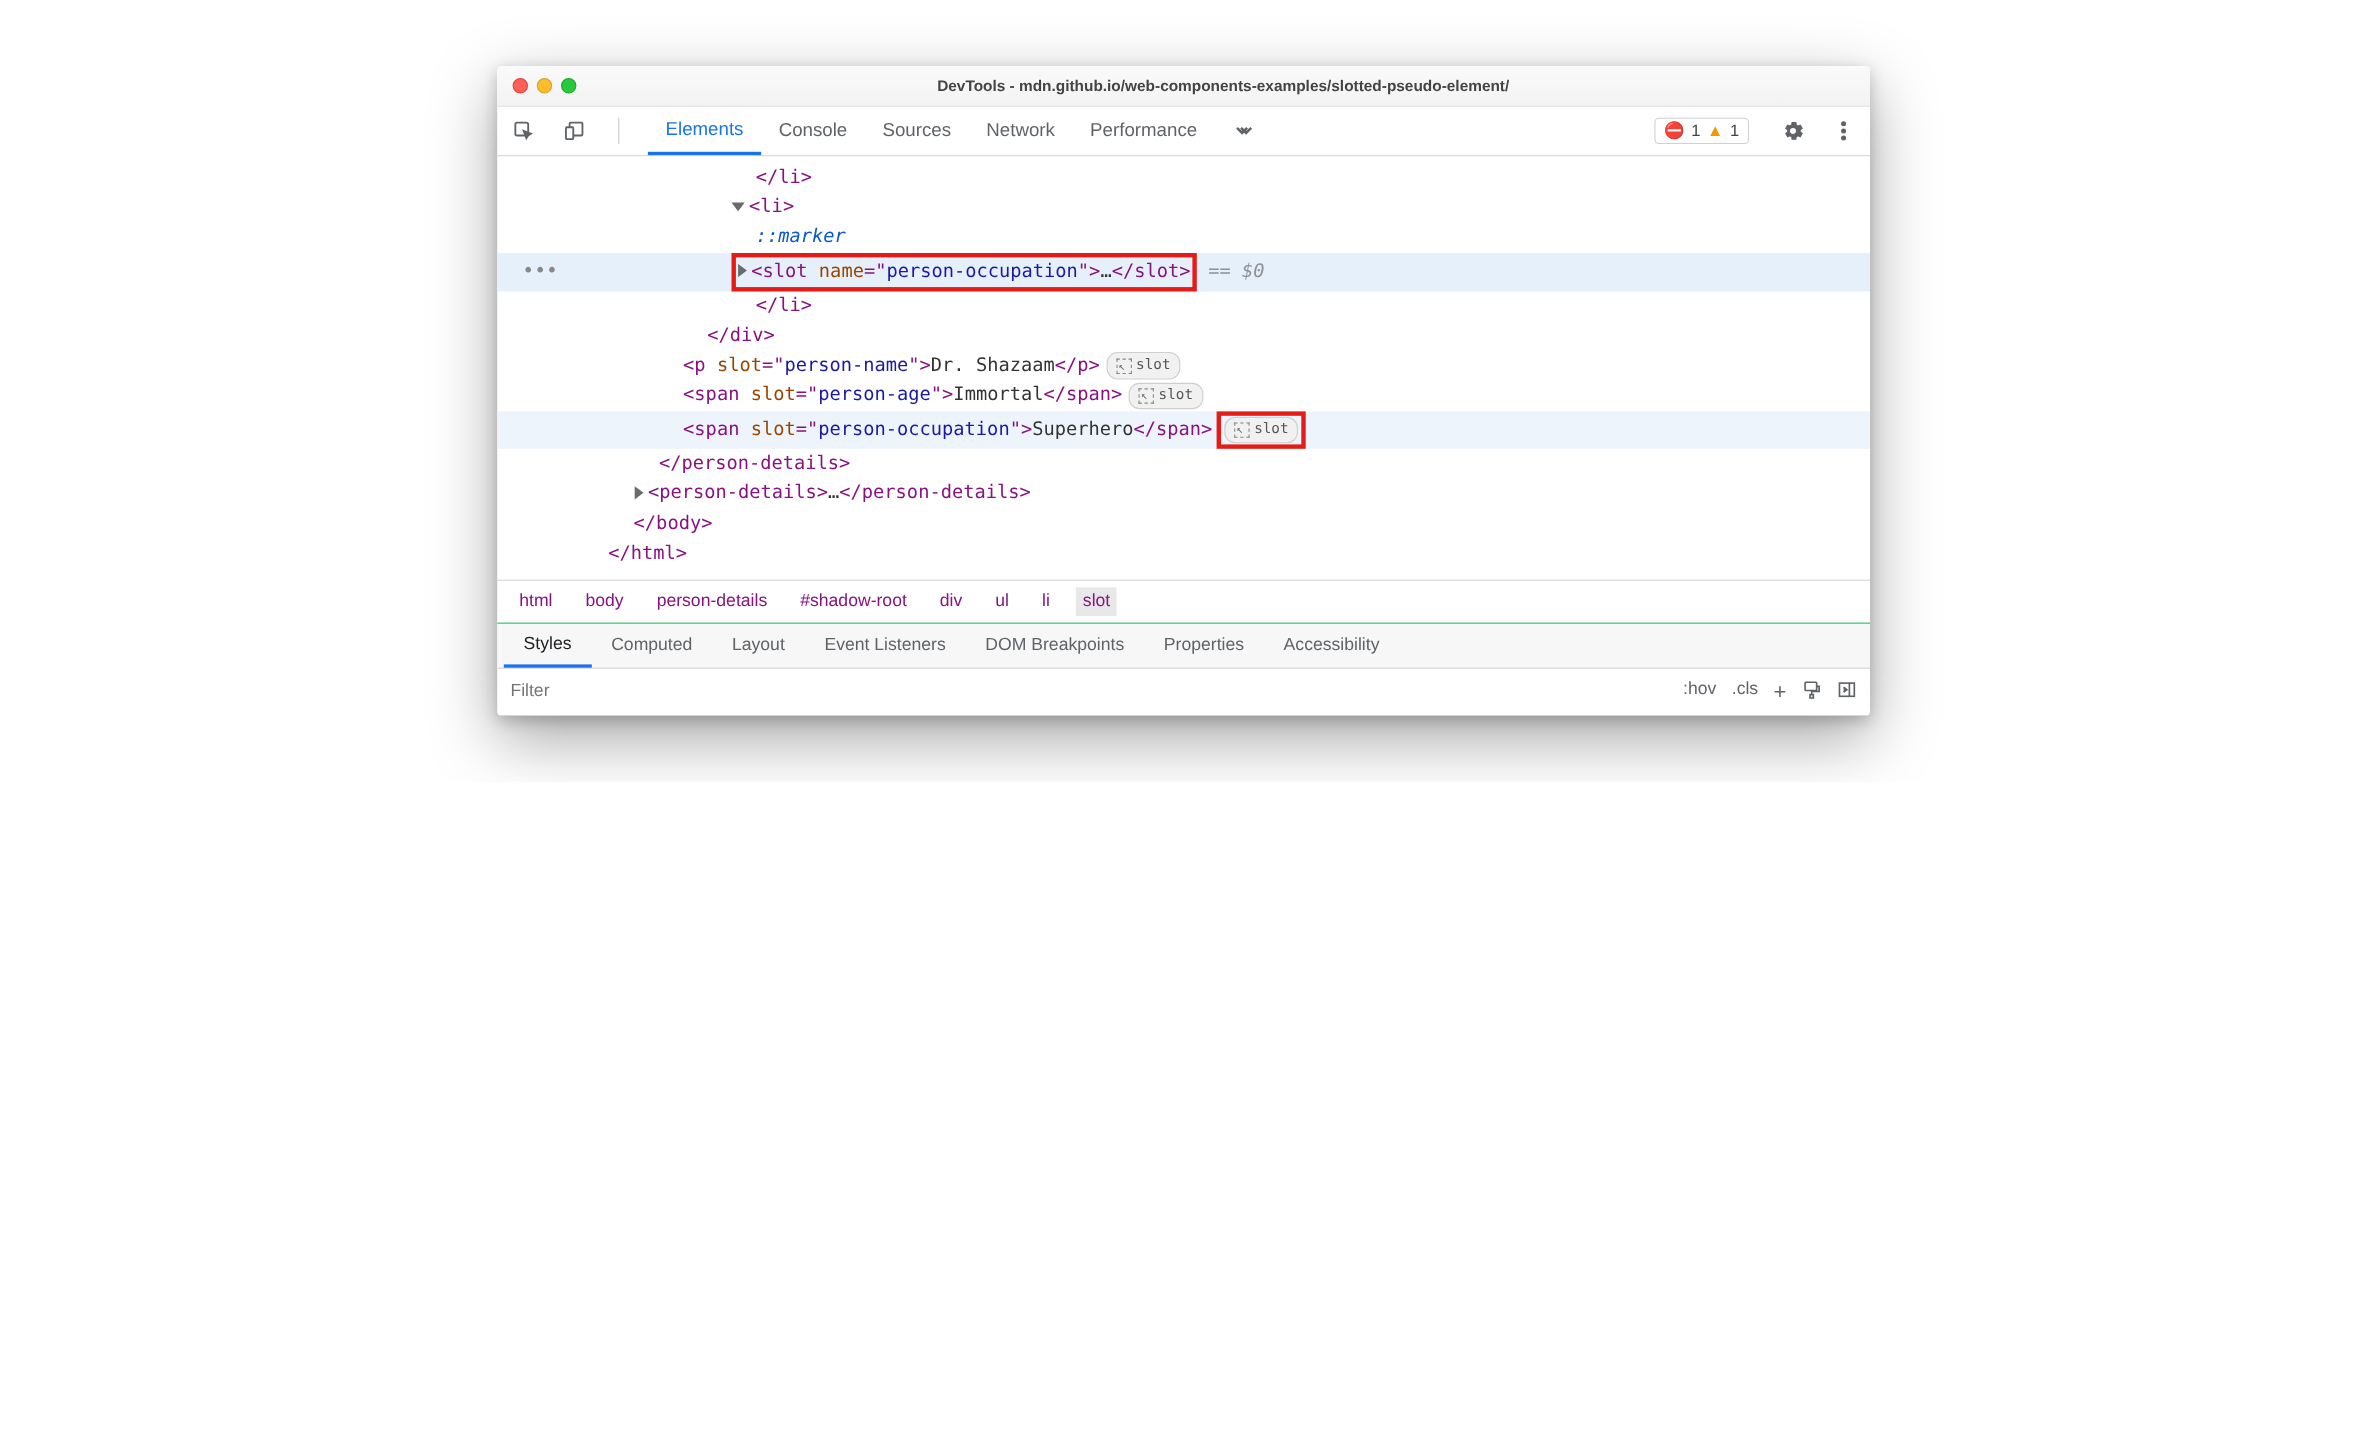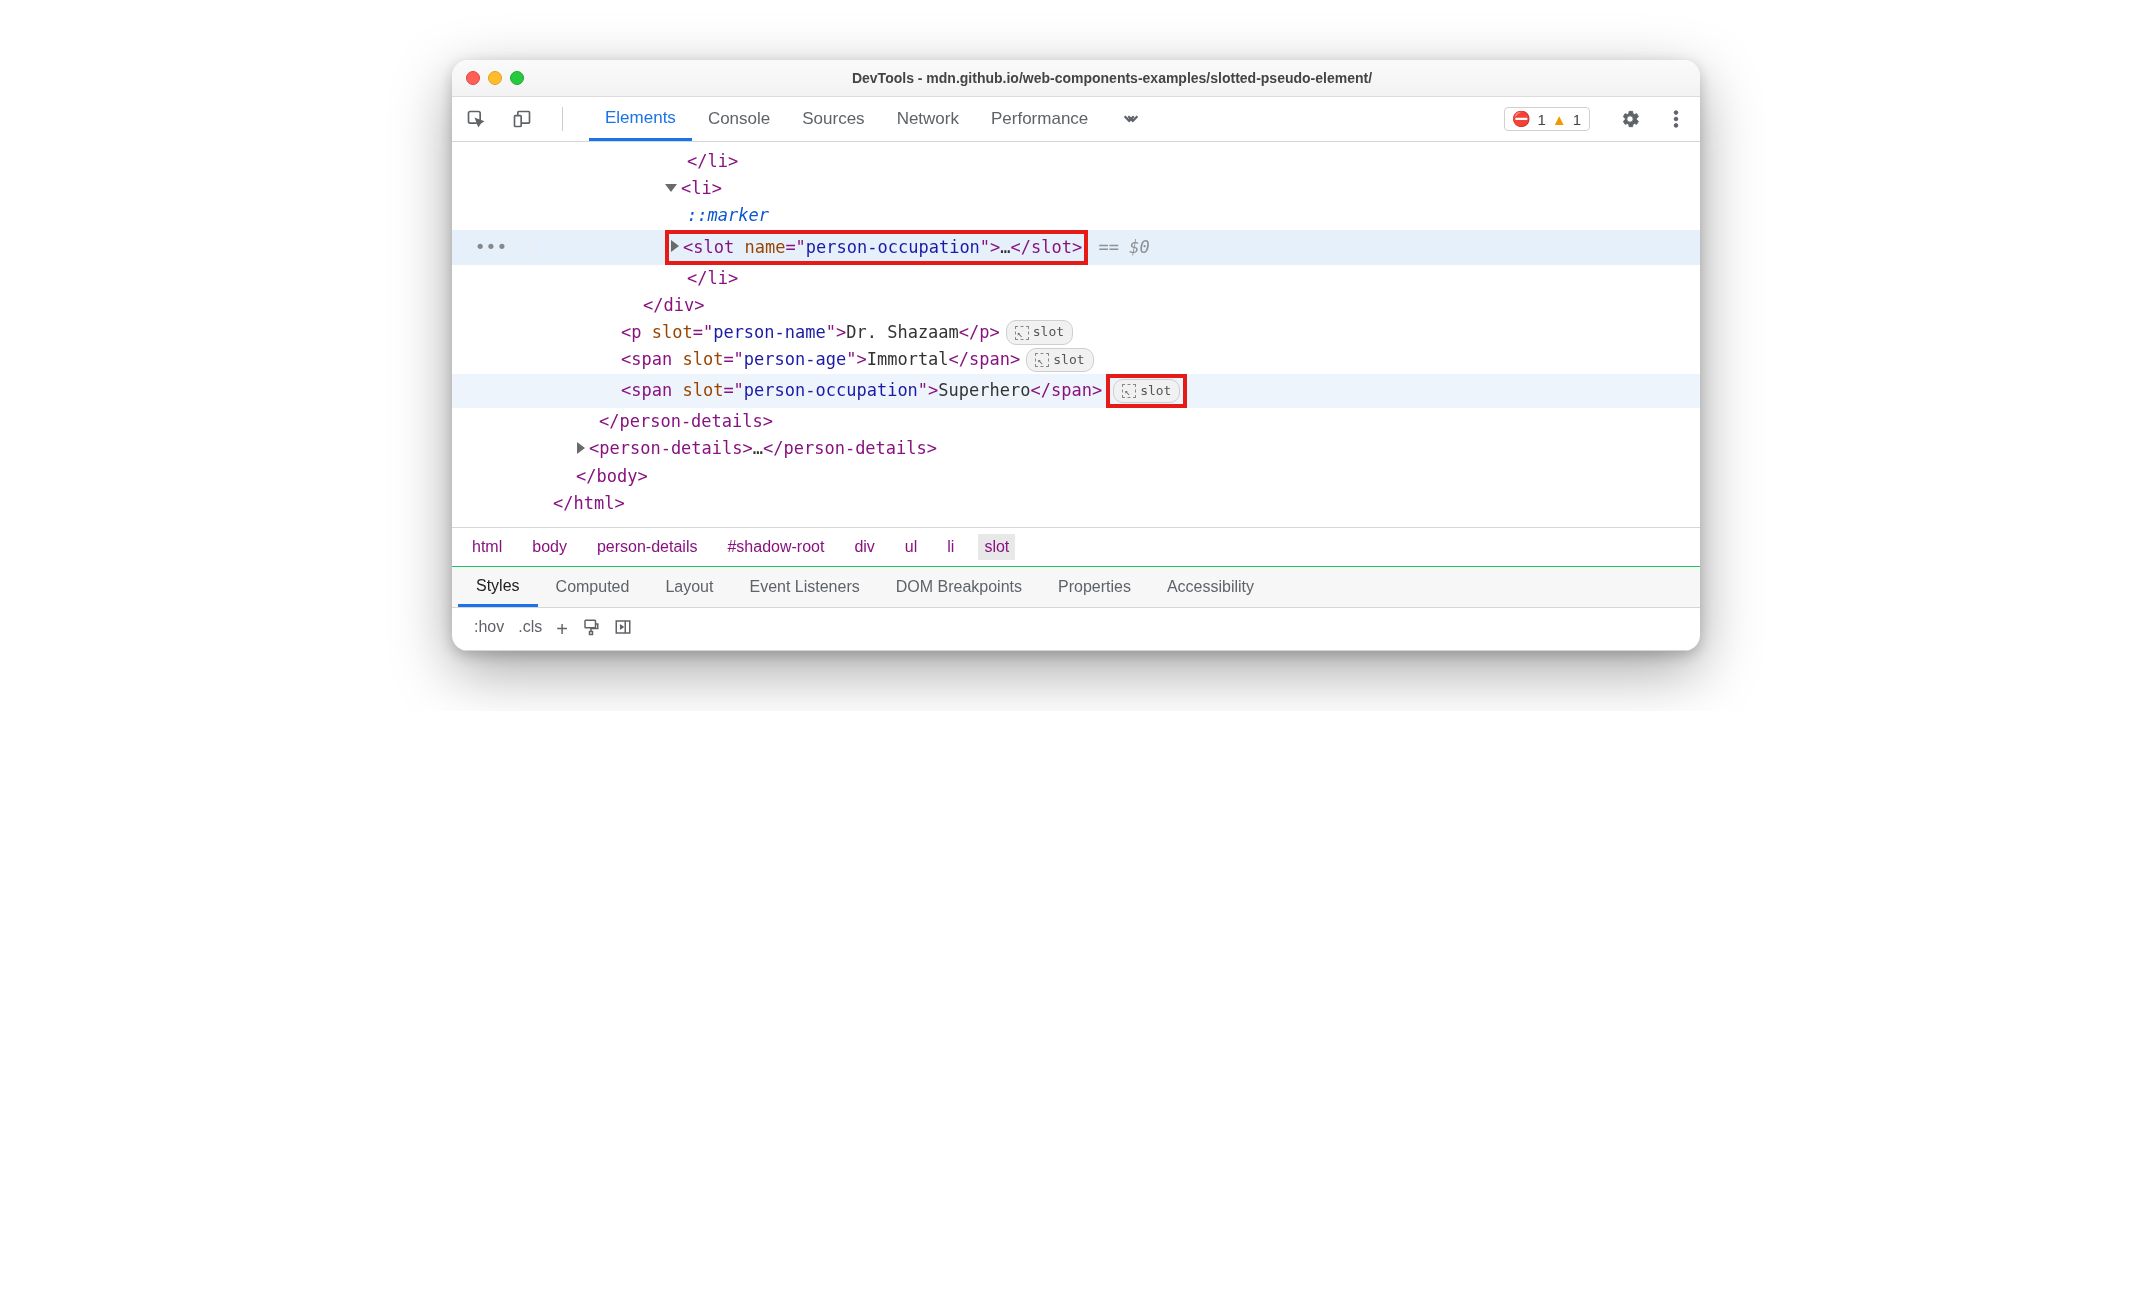--- a/index.html
+++ b/index.html
@@ -1,17 +1,17 @@
 <!DOCTYPE html>
 <html><head>
 <meta charset="utf-8">
 <style>
 html,body{margin:0;padding:0;background:#fff;}
 body{font-family:-apple-system,BlinkMacSystemFont,"Segoe UI",Helvetica,Arial,sans-serif;font-size:16px;color:#333;padding:60px;}
-.window{width:1248px;margin:0 auto;border-radius:16px;box-shadow:0 20px 60px rgba(0,0,0,.35),0 4px 14px rgba(0,0,0,.2);background:#fff;overflow:hidden;}
+.window{width:1248px;margin:0 auto;border-radius:4px;box-shadow:0 20px 60px rgba(0,0,0,.35),0 4px 14px rgba(0,0,0,.2);background:#fff;overflow:hidden;}
 .titlebar{height:36px;background:linear-gradient(#fafafa,#f3f3f3);border-bottom:1px solid #dcdcdc;display:flex;align-items:center;padding:0 14px;}
 .traffic{display:flex;gap:8px;margin-right:14px;}
 .traffic span{width:12px;height:12px;border-radius:50%;display:block;}
 .traffic .r{background:#ff5f56;border:1px solid #e0443e;}
 .traffic .y{background:#ffbd2e;border:1px solid #dea123;}
 .traffic .g{background:#27c93f;border:1px solid #1aab29;}
 .title-text{flex:1;text-align:center;font-size:14px;color:#444;font-weight:600;}
 .toolbar{height:44px;border-bottom:1px solid #d6d6d6;display:flex;align-items:center;padding:0 10px;gap:18px;}
 .toolbar .sep{width:1px;height:24px;background:#ccc;margin:0 8px;}
 .ico-btn{width:28px;height:28px;display:flex;align-items:center;justify-content:center;border-radius:4px;color:#5f6368;}
@@ -224,20 +224,21 @@
     <div class="sub-tab active">Styles</div>
     <div class="sub-tab">Computed</div>
     <div class="sub-tab">Layout</div>
     <div class="sub-tab">Event Listeners</div>
     <div class="sub-tab">DOM Breakpoints</div>
     <div class="sub-tab">Properties</div>
     <div class="sub-tab">Accessibility</div>
   </div>
 
   <div class="styles-bar">
+    <input class="filter-input" placeholder="Filter" style="">
     <div class="styles-tools">
       <span>:hov</span>
       <span>.cls</span>
       <span style="font-size:20px;">+</span>
       <span><svg width="18" height="18" viewBox="0 0 24 24" fill="none" stroke="#5f6368" stroke-width="2">
             <rect x="4" y="3" width="14" height="10" rx="1"></rect>
             <path d="M18 8 h3 v6 h-9 v4"></path>
             <rect x="10" y="18" width="4" height="4"></rect>
           </svg></span>
       <span><svg width="18" height="18" viewBox="0 0 24 24" fill="none" stroke="#5f6368" stroke-width="2">

